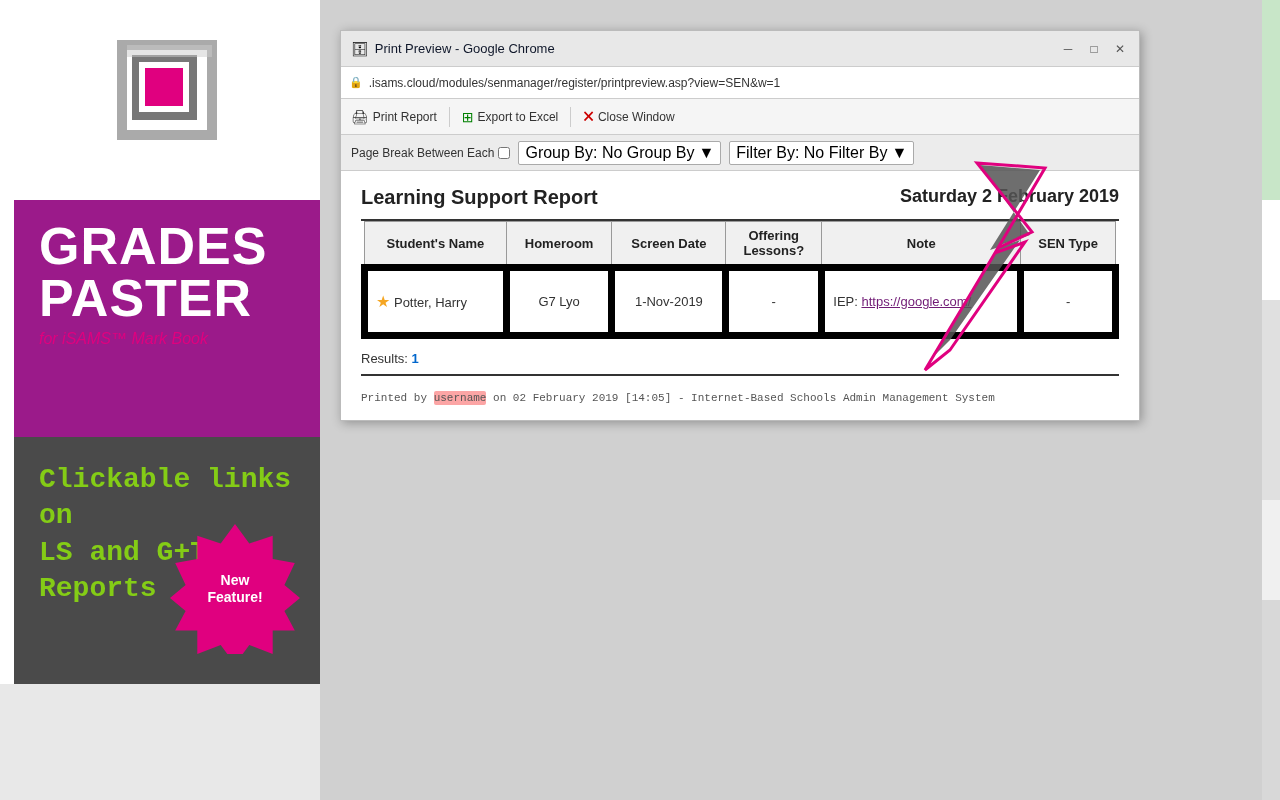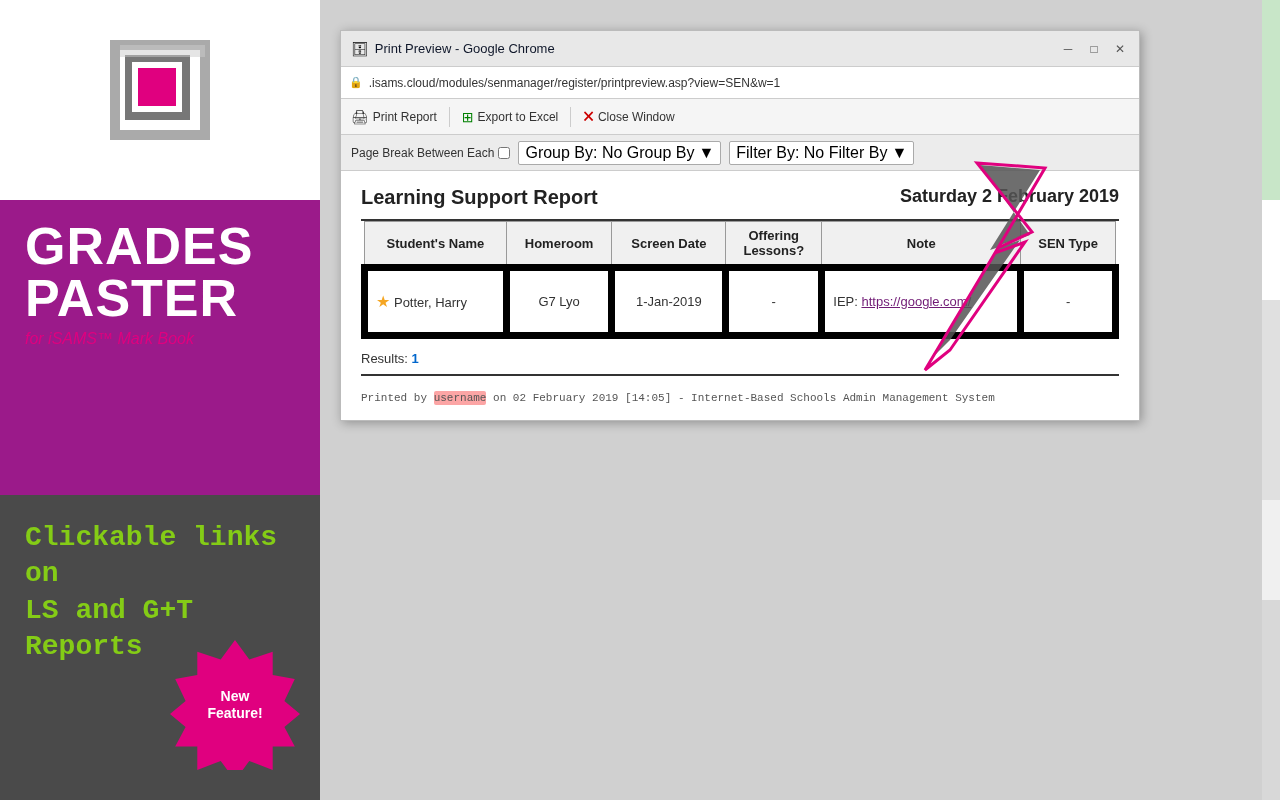--- a/index.html
+++ b/index.html
@@ -10,24 +10,25 @@
       font-family: Arial, sans-serif;
       display: flex;
       flex-direction: row;
       background: #e8e8e8;
     }
 
     
     .left-panel {
       width: 320px;
       min-width: 320px;
-      height: 800px;
+      height: 684px;
       display: flex;
       flex-direction: column;
       background: #fff;
+      padding-left: 14px;
     }
 
     .logo-area {
       background: #fff;
       padding: 20px;
       display: flex;
       align-items: center;
       justify-content: center;
       height: 200px;
     }
@@ -483,21 +484,21 @@
               <th>SEN Type</th>
             </tr>
           </thead>
           <tbody>
             <tr>
               <td>
                 <span class="star-icon">★</span>
                 Potter, Harry
               </td>
               <td class="center">G7 Lyo</td>
-              <td class="center">1-Jan-2019</td>
+              <td class="center">1-Nov-2019</td>
               <td class="center">-</td>
               <td>
                 IEP: <a class="link-blue" href="#">https://google.com/</a>
               </td>
               <td class="center">-</td>
             </tr>
           </tbody>
         </table>
       </div>
 

